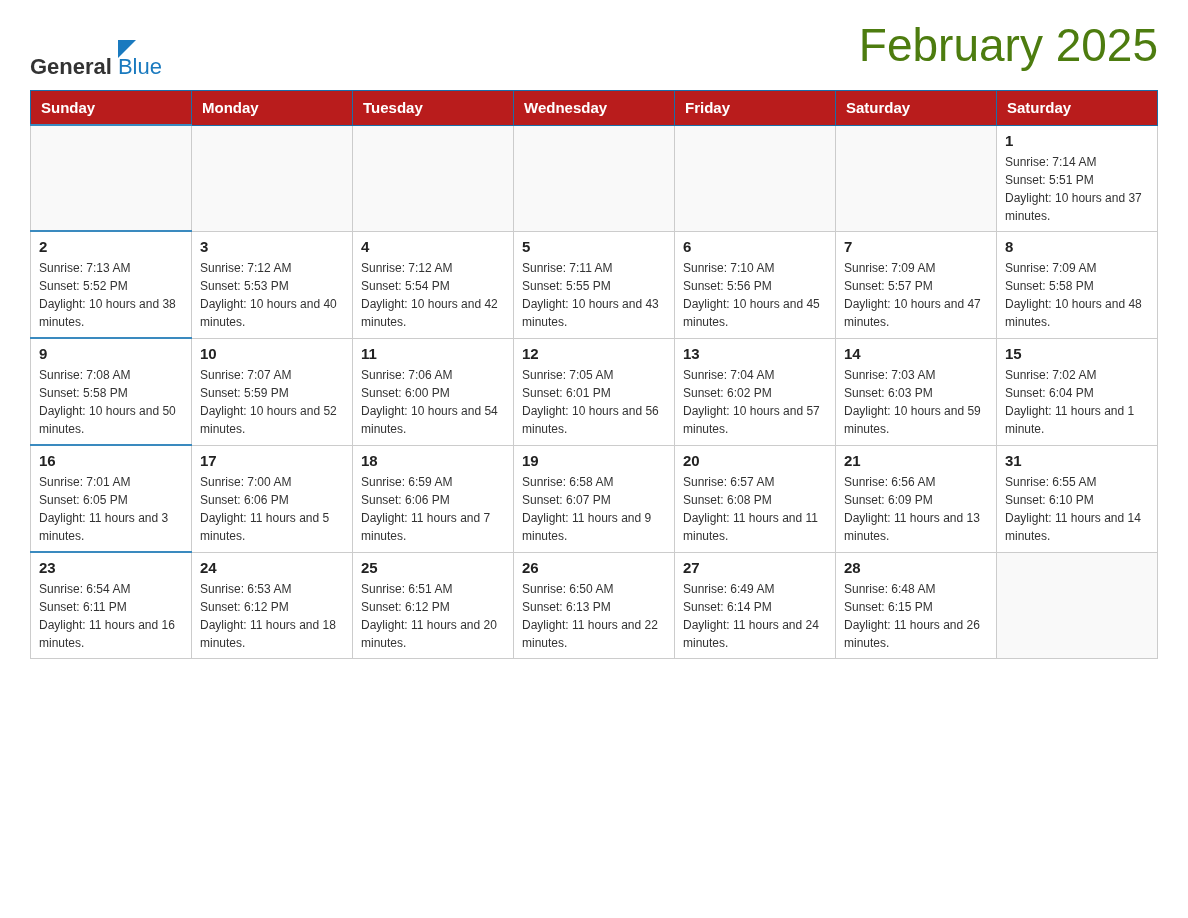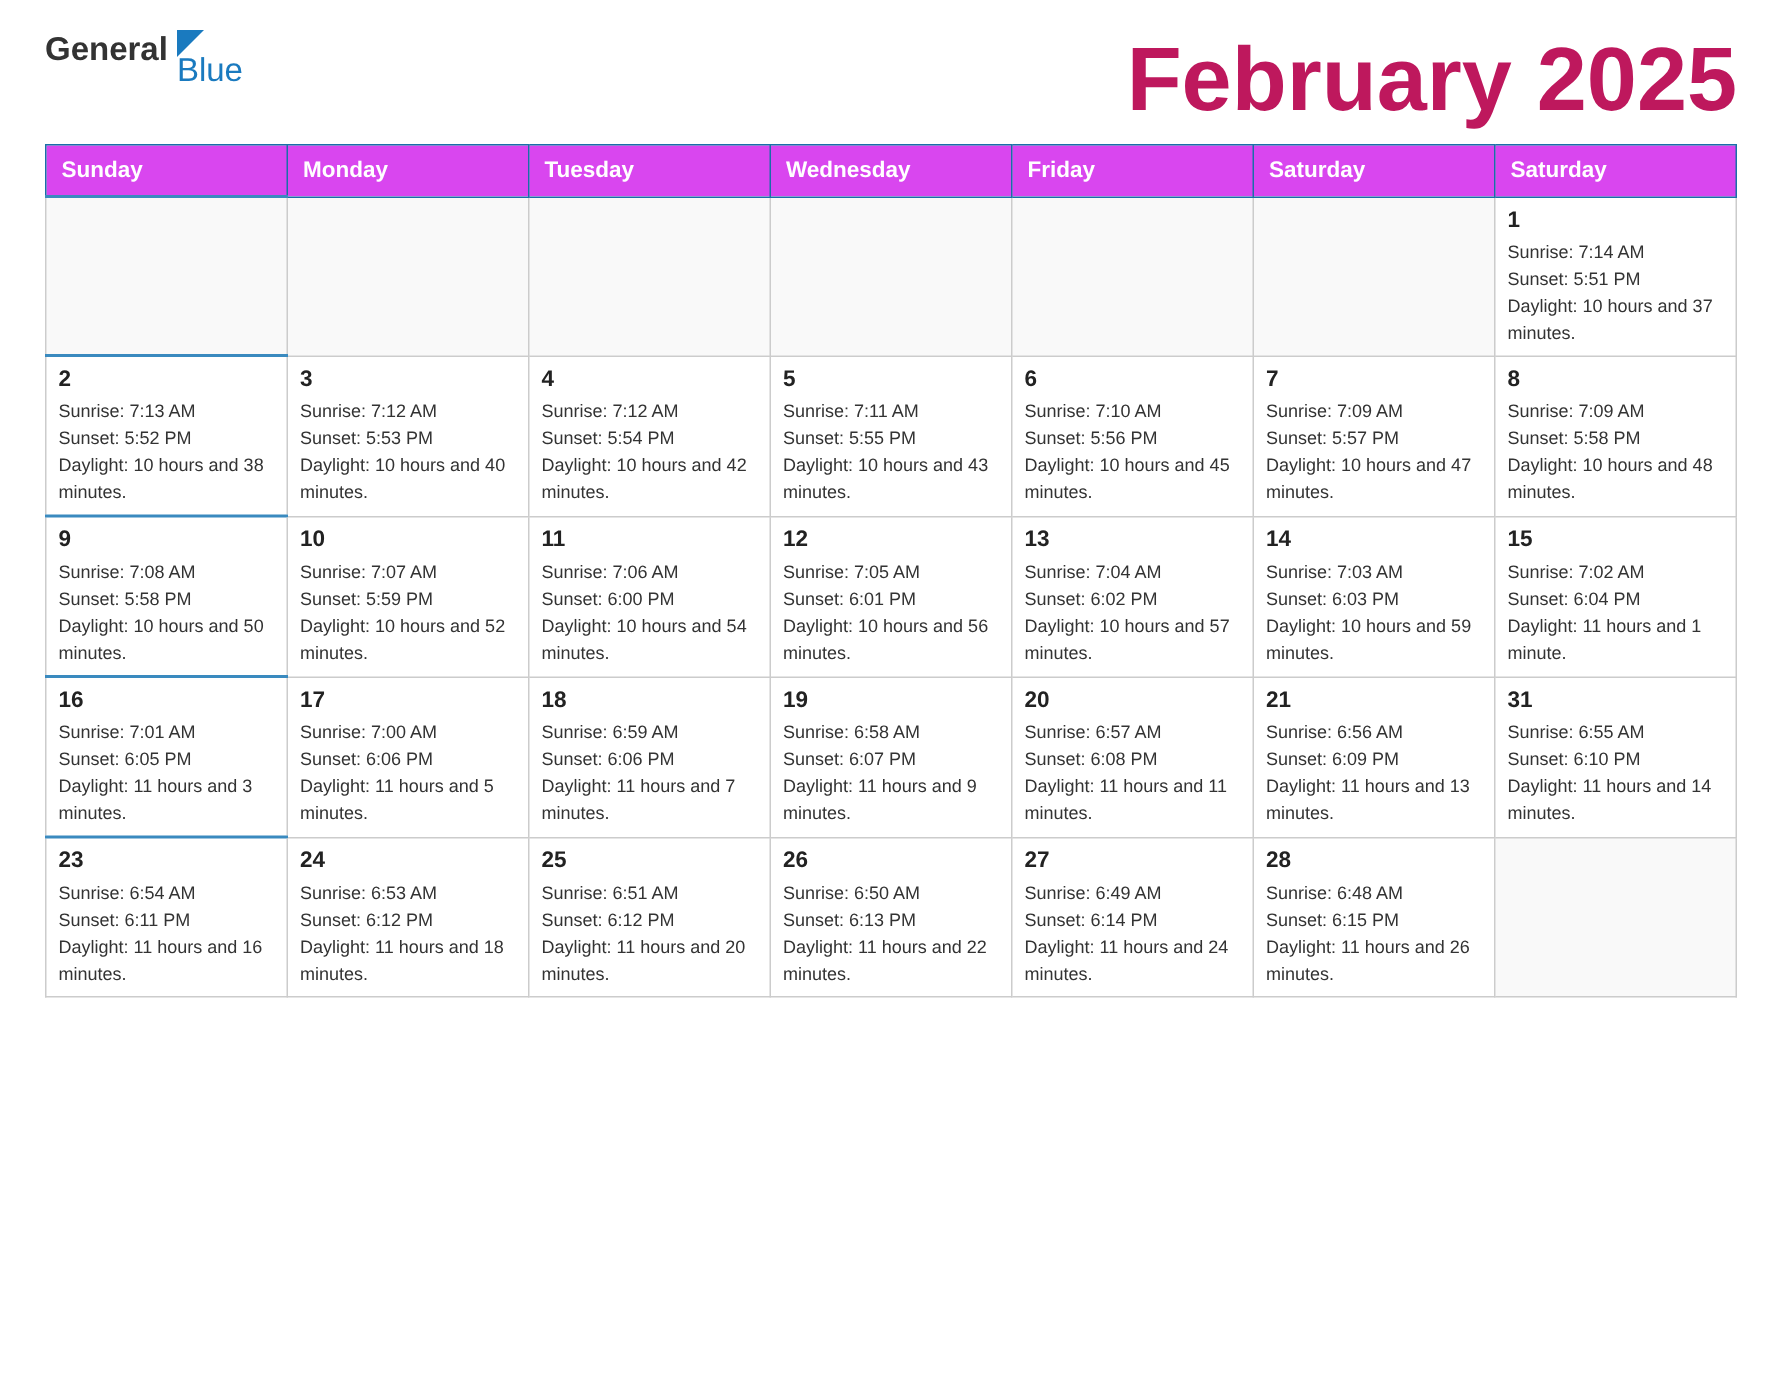--- a/index.html
+++ b/index.html
@@ -11,54 +11,55 @@
       min-height: 918px;
     }
     .header {
       display: flex;
       justify-content: space-between;
       align-items: flex-start;
       margin-bottom: 10px;
     }
     .logo {
       display: flex;
-      align-items: flex-start;
+      align-items: flex-end;
       gap: 4px;
+      margin-top: 20px;
     }
     .logo-text-general {
       font-size: 22px;
       font-weight: bold;
       color: #333;
     }
     .logo-text-blue {
       font-size: 22px;
       font-weight: normal;
       color: #1a7abf;
     }
     .title-block {
       text-align: right;
     }
     .month-title {
-      font-size: 60px;
-      font-weight: bold;
-      color: #be185d;
+      font-size: 46px;
+      font-weight: normal;
+      color: #4d7c0f;
       line-height: 1.1;
     }
     .location-title {
       font-size: 18px;
       color: #444;
       margin-top: 4px;
     }
     .calendar {
       width: 100%;
       border-collapse: collapse;
       margin-top: 10px;
     }
     .calendar thead th {
-      background-color: #d946ef;
+      background-color: #b91c1c;
       color: #fff;
       font-size: 15px;
       font-weight: bold;
       padding: 8px 10px;
       text-align: left;
       border: 1px solid #1a6ea8;
     }
     .calendar tbody td {
       vertical-align: top;
       border: 1px solid #ccc;

